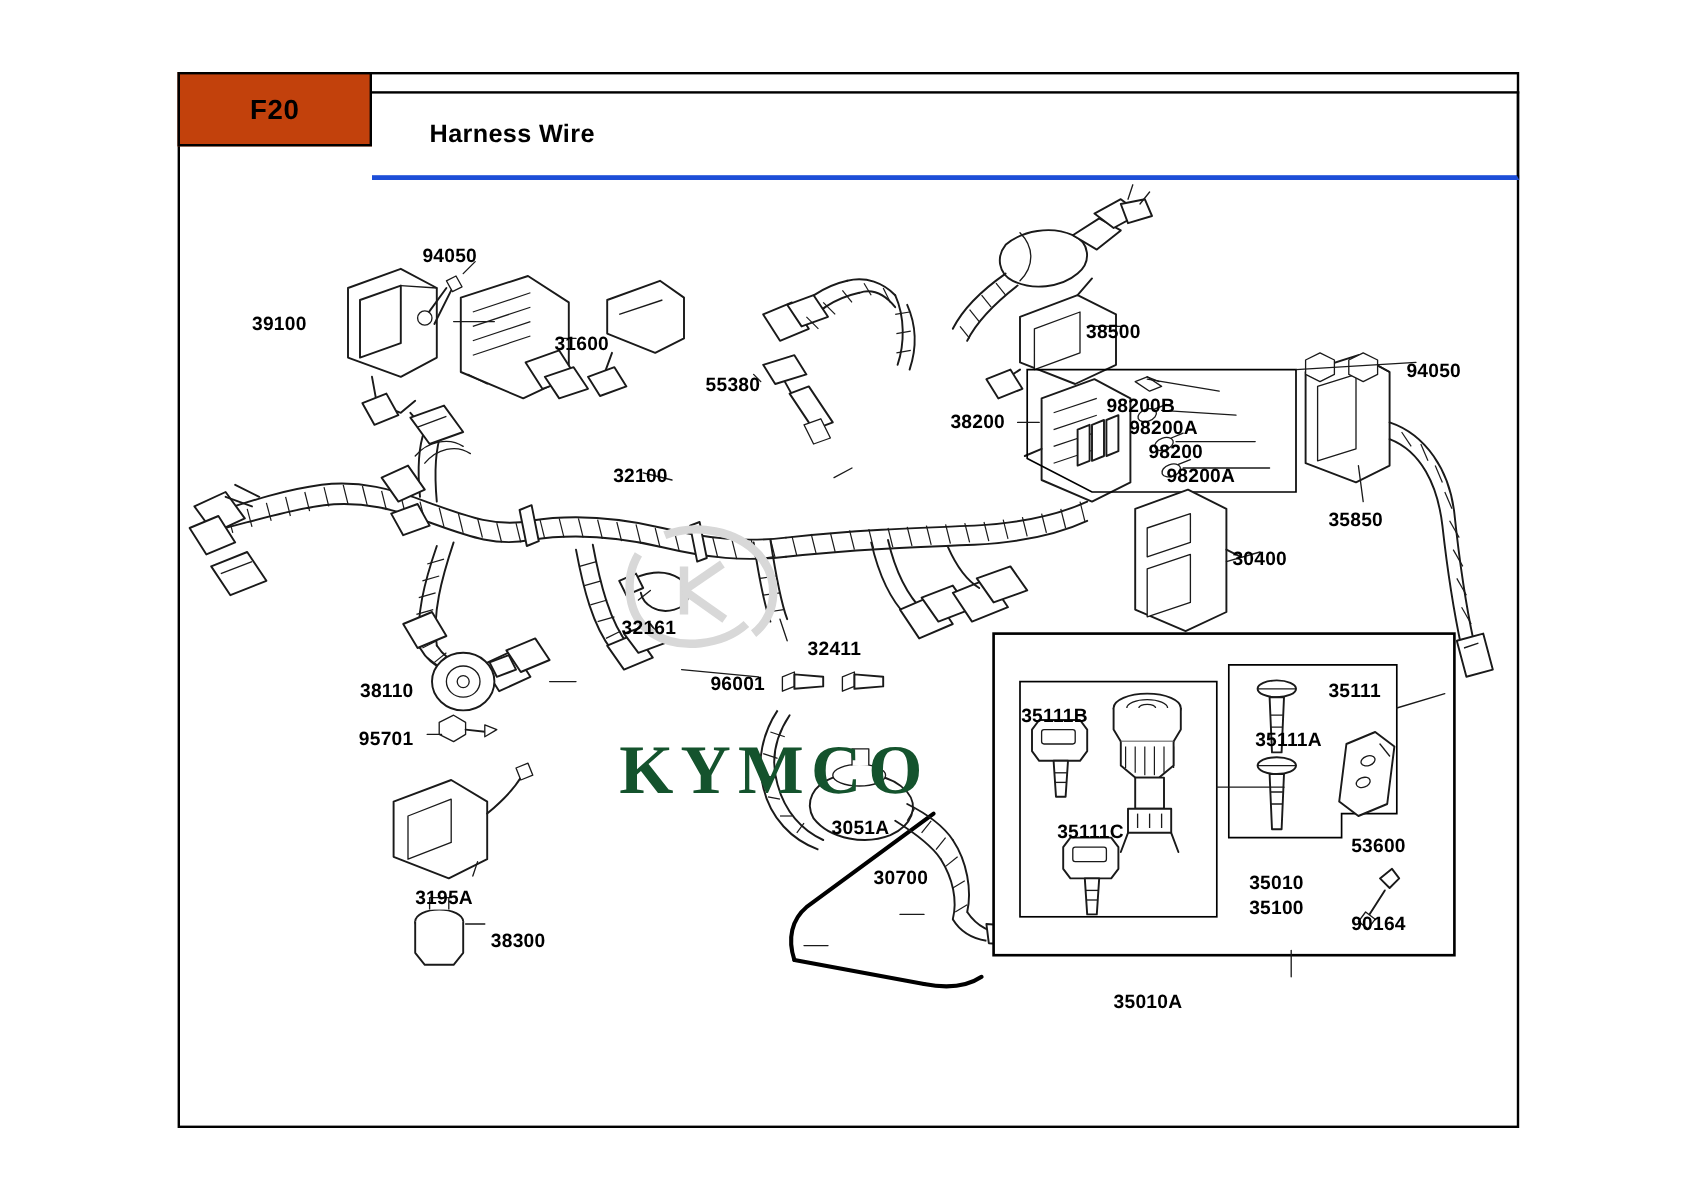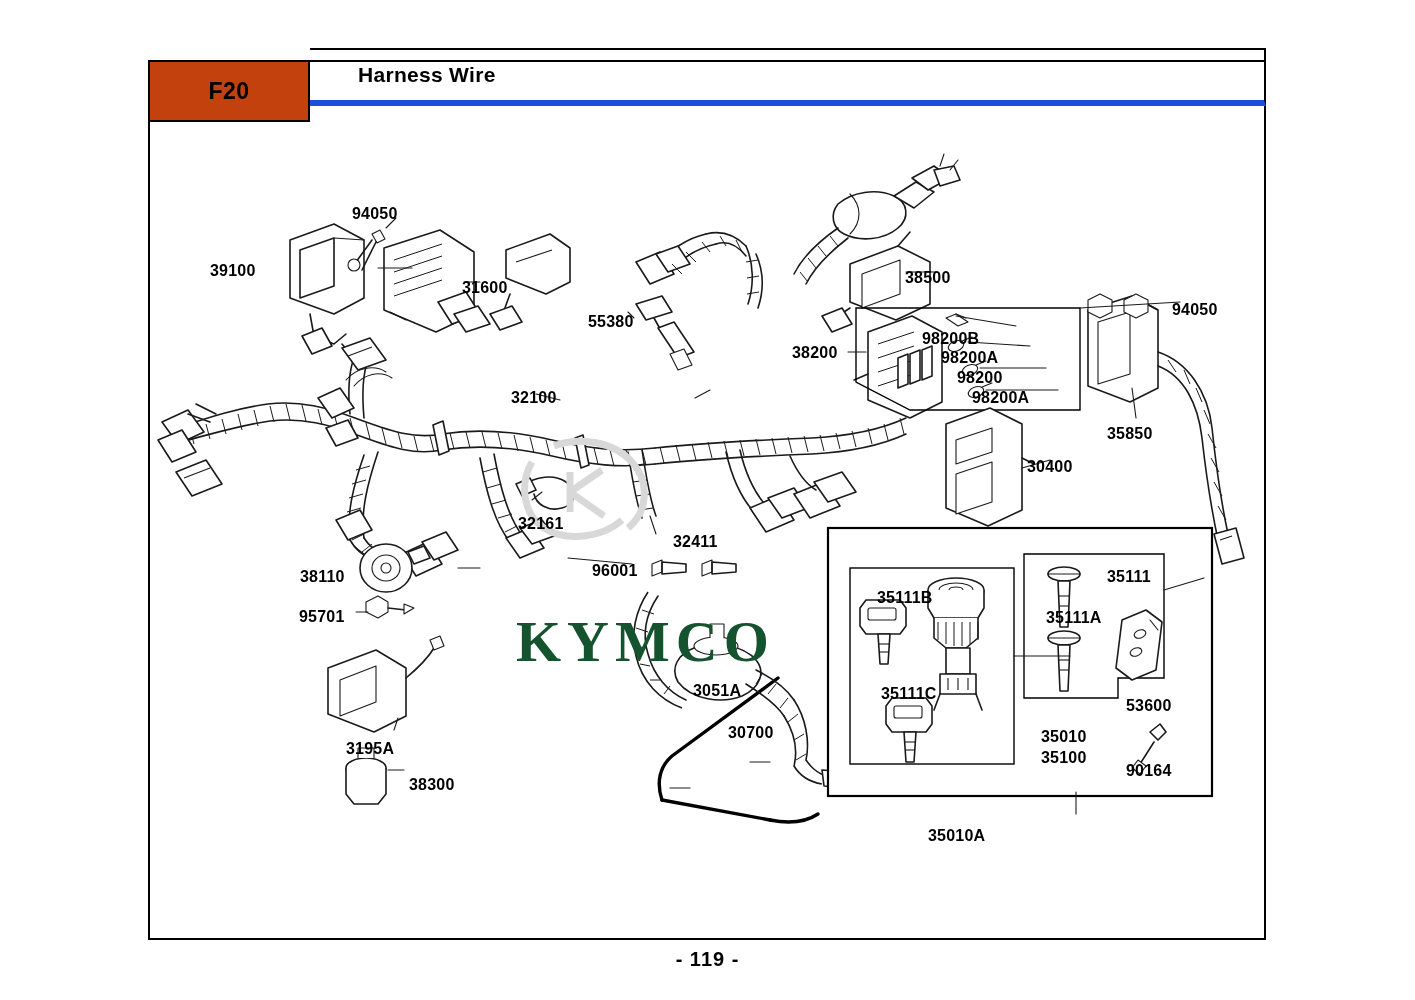--- a/index.html
+++ b/index.html
@@ -46,26 +46,26 @@
     justify-content: center;
   }
   .title-code {
     font-size: 23px;
     font-weight: bold;
     letter-spacing: 0.5px;
   }
   .title-bar {
     position: absolute;
     left: 310px;
-    top: 48px;
+    top: 76px;
     width: 956px;
-    height: 58px;
+    height: 74px;
     border-top: 2px solid #000;
     border-right: 2px solid #000;
-    border-bottom: 6px solid #1d4ed8;
+    border-bottom: 4px solid #1d4ed8;
     box-sizing: border-box;
     display: flex;
     align-items: center;
   }
   .title-text {
     font-size: 21px;
     font-weight: bold;
     margin-left: 48px;
     letter-spacing: 0.3px;
   }
@@ -646,24 +646,23 @@
   <div class="lbl" style="left:1027px; top:458px;">30400</div>
   <div class="lbl" style="left:518px; top:515px;">32161</div>
   <div class="lbl" style="left:673px; top:533px;">32411</div>
   <div class="lbl" style="left:592px; top:562px;">96001</div>
   <div class="lbl" style="left:300px; top:568px;">38110</div>
   <div class="lbl" style="left:299px; top:608px;">95701</div>
   <div class="lbl" style="left:346px; top:740px;">3195A</div>
   <div class="lbl" style="left:409px; top:776px;">38300</div>
   <div class="lbl" style="left:693px; top:682px;">3051A</div>
   <div class="lbl" style="left:728px; top:724px;">30700</div>
-  <div class="lbl" style="left:851px; top:589px;padding-left:26px;">35111B</div>
+  <div class="lbl" style="left:851px; top:589px;">35111B</div>
   <div class="lbl" style="left:881px; top:685px;">35111C</div>
   <div class="lbl" style="left:1107px; top:568px;">35111</div>
   <div class="lbl" style="left:1046px; top:609px;">35111A</div>
   <div class="lbl" style="left:1126px; top:697px;">53600</div>
   <div class="lbl" style="left:1041px; top:728px;">35010</div>
   <div class="lbl" style="left:1041px; top:749px;">35100</div>
   <div class="lbl" style="left:1126px; top:762px;">90164</div>
   <div class="lbl" style="left:928px; top:827px;">35010A</div>
 
-  <div class="page-number">- 119 -</div>
 </div>
 
 </body></html>

